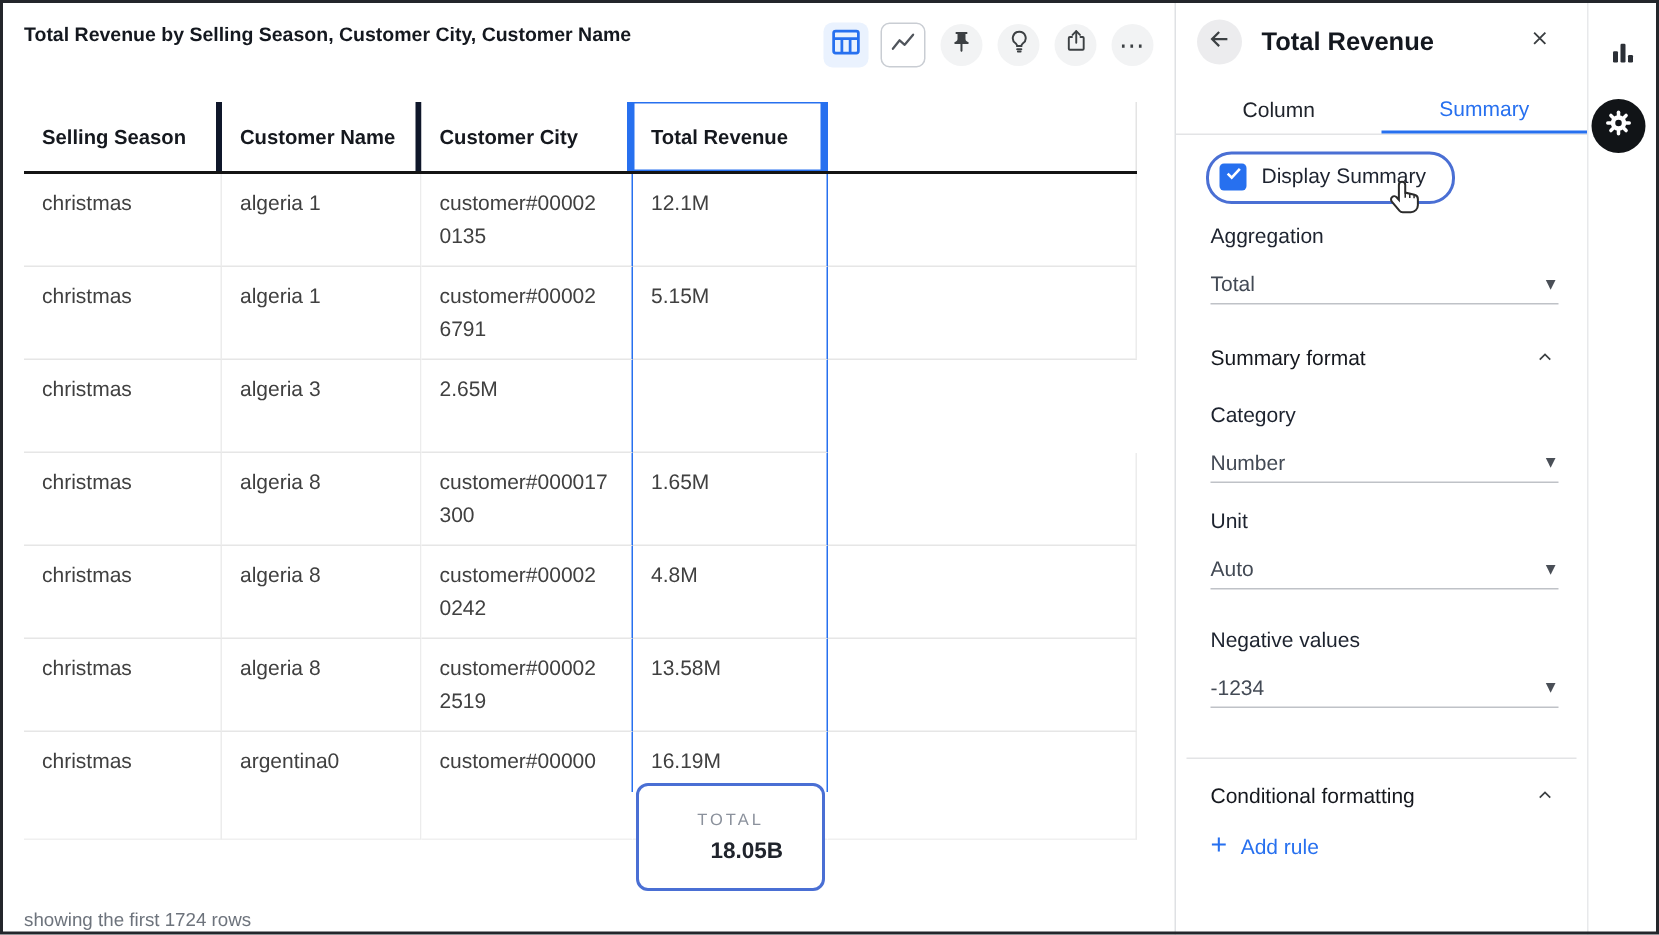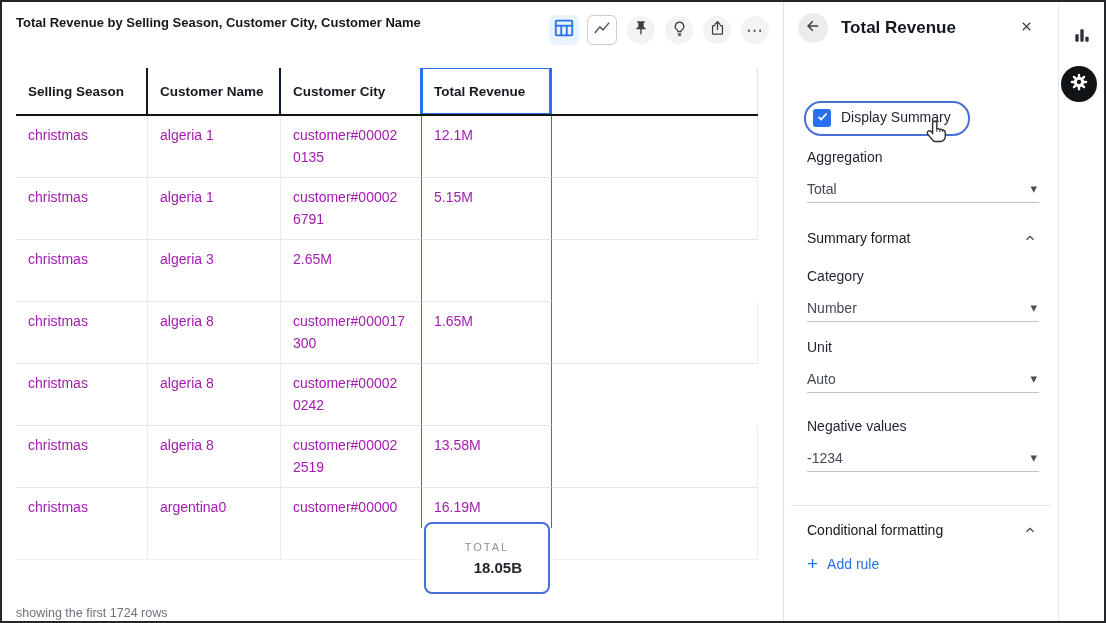--- a/index.html
+++ b/index.html
@@ -21,28 +21,28 @@
   .tool-box{width:30px;height:30px;border-radius:6px;display:flex;align-items:center;justify-content:center}
   .tool-box.sel{background:#eaf2fe}
   .tool-box.outlined{border:1px solid #c9cdd3;margin-left:8px}
   .tool-circle{width:28px;height:28px;border-radius:50%;background:#f2f3f4;display:flex;align-items:center;justify-content:center;margin-left:10px}
   .tool-circle:first-of-type{margin-left:16px}
   .more-glyph{font-size:17px;color:#3c4043;letter-spacing:1px;line-height:1}
 
   .tbl{position:absolute;left:16px;top:68px;width:742px}
   .thead,.tr{display:grid;grid-template-columns:132px 133px 141px 130px 206px}
   .thead{height:48px;border-bottom:2px solid #141414}
-  .th{display:flex;align-items:center;padding:0 12px;font-weight:700;font-size:13.5px;color:#15181e;border-right:2px solid #0f172a;background:#fff}
+  .th{display:flex;align-items:center;padding:0 12px;font-weight:700;font-size:13.5px;color:#15181e;border-right:4px solid #0f172a;background:#fff}
   .th:nth-child(3){border-right-color:var(--accent)}
   .th.sel{box-shadow:inset 0 0 0 1px var(--accent);border-right-color:var(--accent)}
   .th:nth-child(5){border-right:1px solid #e4e4e4}
   .tr{height:62px;overflow:hidden}
   .tr.short{height:40px}
   .tr.ghost{height:32px}
-  .td{padding:9px 12px;font-size:14px;color:#a21caf;line-height:1.55;border-right:1px solid var(--gridv);border-bottom:1px solid var(--grid);white-space:pre-line;background:#fff}
+  .td{padding:9px 12px;font-size:14px;color:#404040;line-height:1.55;border-right:1px solid var(--gridv);border-bottom:1px solid var(--grid);white-space:pre-line;background:#fff}
   .tr:not(.ghost) .td:nth-child(3){border-right-color:var(--accent)}
   .tr:not(.ghost) .td:nth-child(4){border-right-color:var(--accent)}
   .tr.ghost .td{border-bottom-color:#f0f0f0}
   .tr.ghost .td:nth-child(3),.tr.ghost .td:nth-child(4){border-right-color:transparent}
 
   .total-box{position:absolute;left:408px;top:454px;width:126px;height:72px;background:#fff;border:2px solid var(--annotation);border-radius:8px;z-index:5;display:flex;flex-direction:column;align-items:center;justify-content:center;gap:6px}
   .total-label{font-size:11px;font-weight:500;color:#8b919c;letter-spacing:2px}
   .total-value{font-size:15px;font-weight:700;color:#20242c;align-self:flex-end;margin-right:26px}
 
   .rows-footer{position:absolute;left:16px;top:606px;font-size:12.5px;color:#6d737c}
@@ -174,20 +174,21 @@
       <div class="td">customer#000017
 300</div>
       <div class="td">1.65M</div>
       <div class="td"></div>
     </div>
     <div class="tr">
       <div class="td">christmas</div>
       <div class="td">algeria 8</div>
       <div class="td">customer#00002
 0242</div>
+      <div class="td">4.8M</div>
       <div class="td"></div>
     </div>
     <div class="tr">
       <div class="td">christmas</div>
       <div class="td">algeria 8</div>
       <div class="td">customer#00002
 2519</div>
       <div class="td">13.58M</div>
       <div class="td"></div>
     </div>
@@ -225,20 +226,24 @@
   </div>
   <div class="panel-title">Total Revenue</div>
   <div class="close-btn">
     <span>
       <svg width="15" height="15" viewBox="0 0 24 24" fill="none" stroke="#3c4043" stroke-width="2">
           <path d="M6 6l12 12M18 6L6 18"></path>
         </svg>
     </span>
   </div>
 
+  <div class="tabs">
+    <div class="tab">Column</div>
+    <div class="tab active">Summary</div>
+  </div>
 
   <div class="annotation-ring"></div>
   <div class="chk-row">
     <div class="chk">
       <span>
         <svg width="13" height="13" viewBox="0 0 24 24" fill="none" stroke="#fff" stroke-width="3.2">
             <polyline points="4.5 12.5 9.5 17.5 19.5 6.5"></polyline>
           </svg>
       </span>
     </div>

